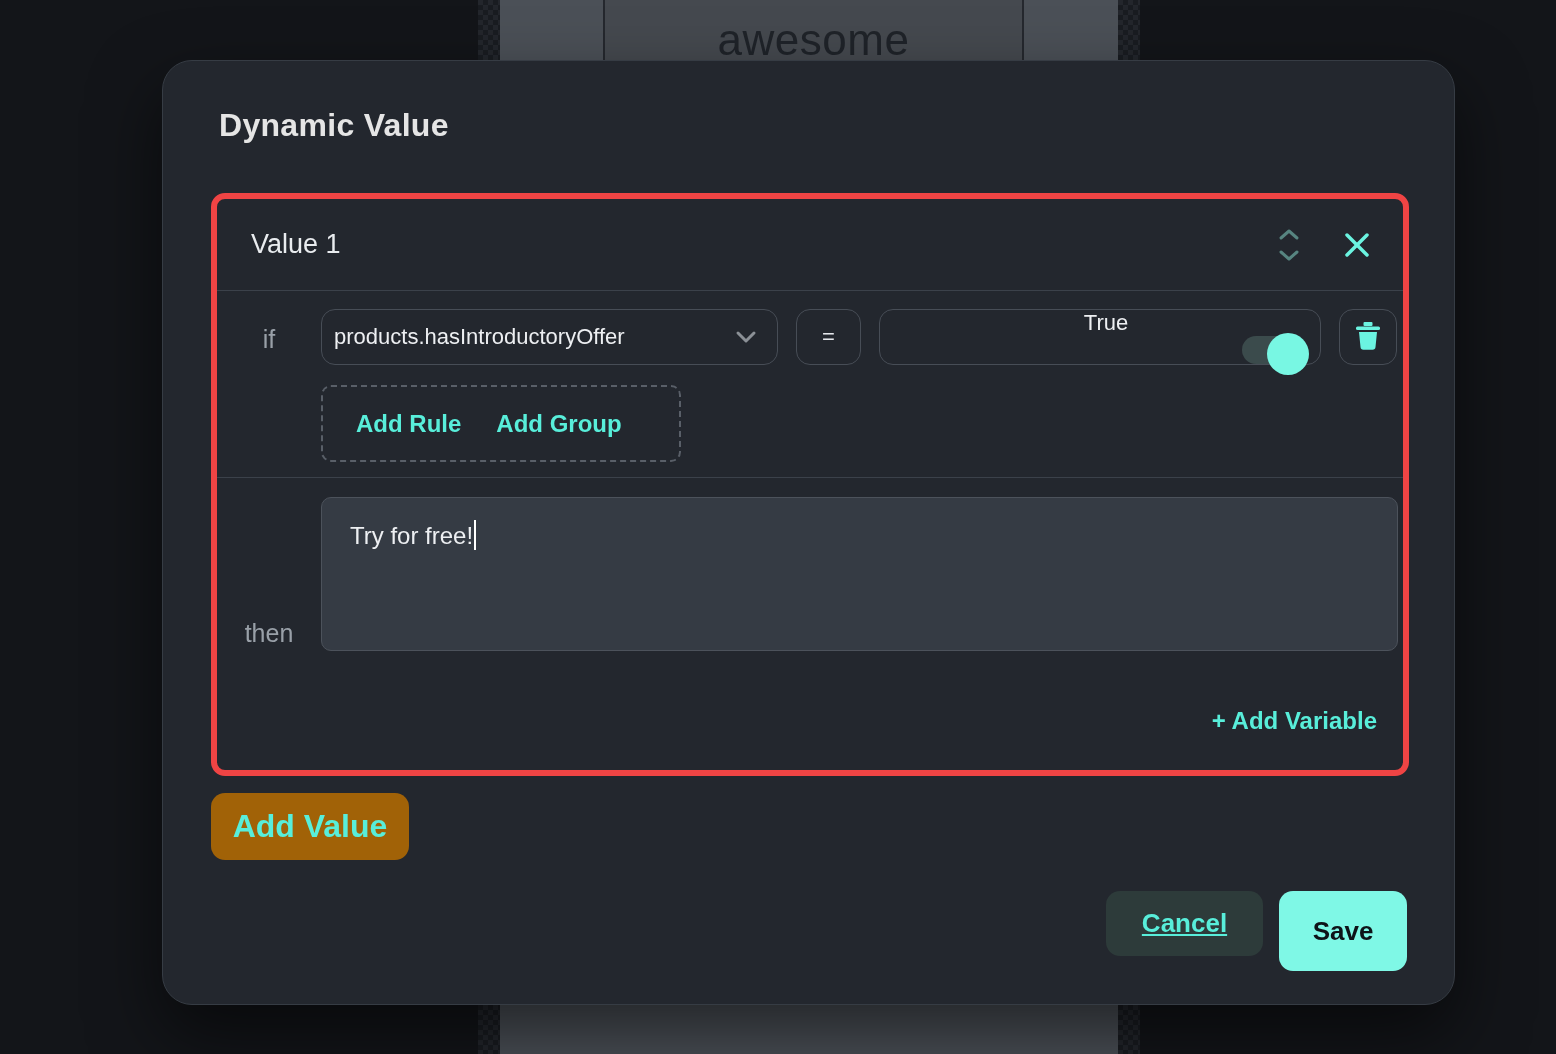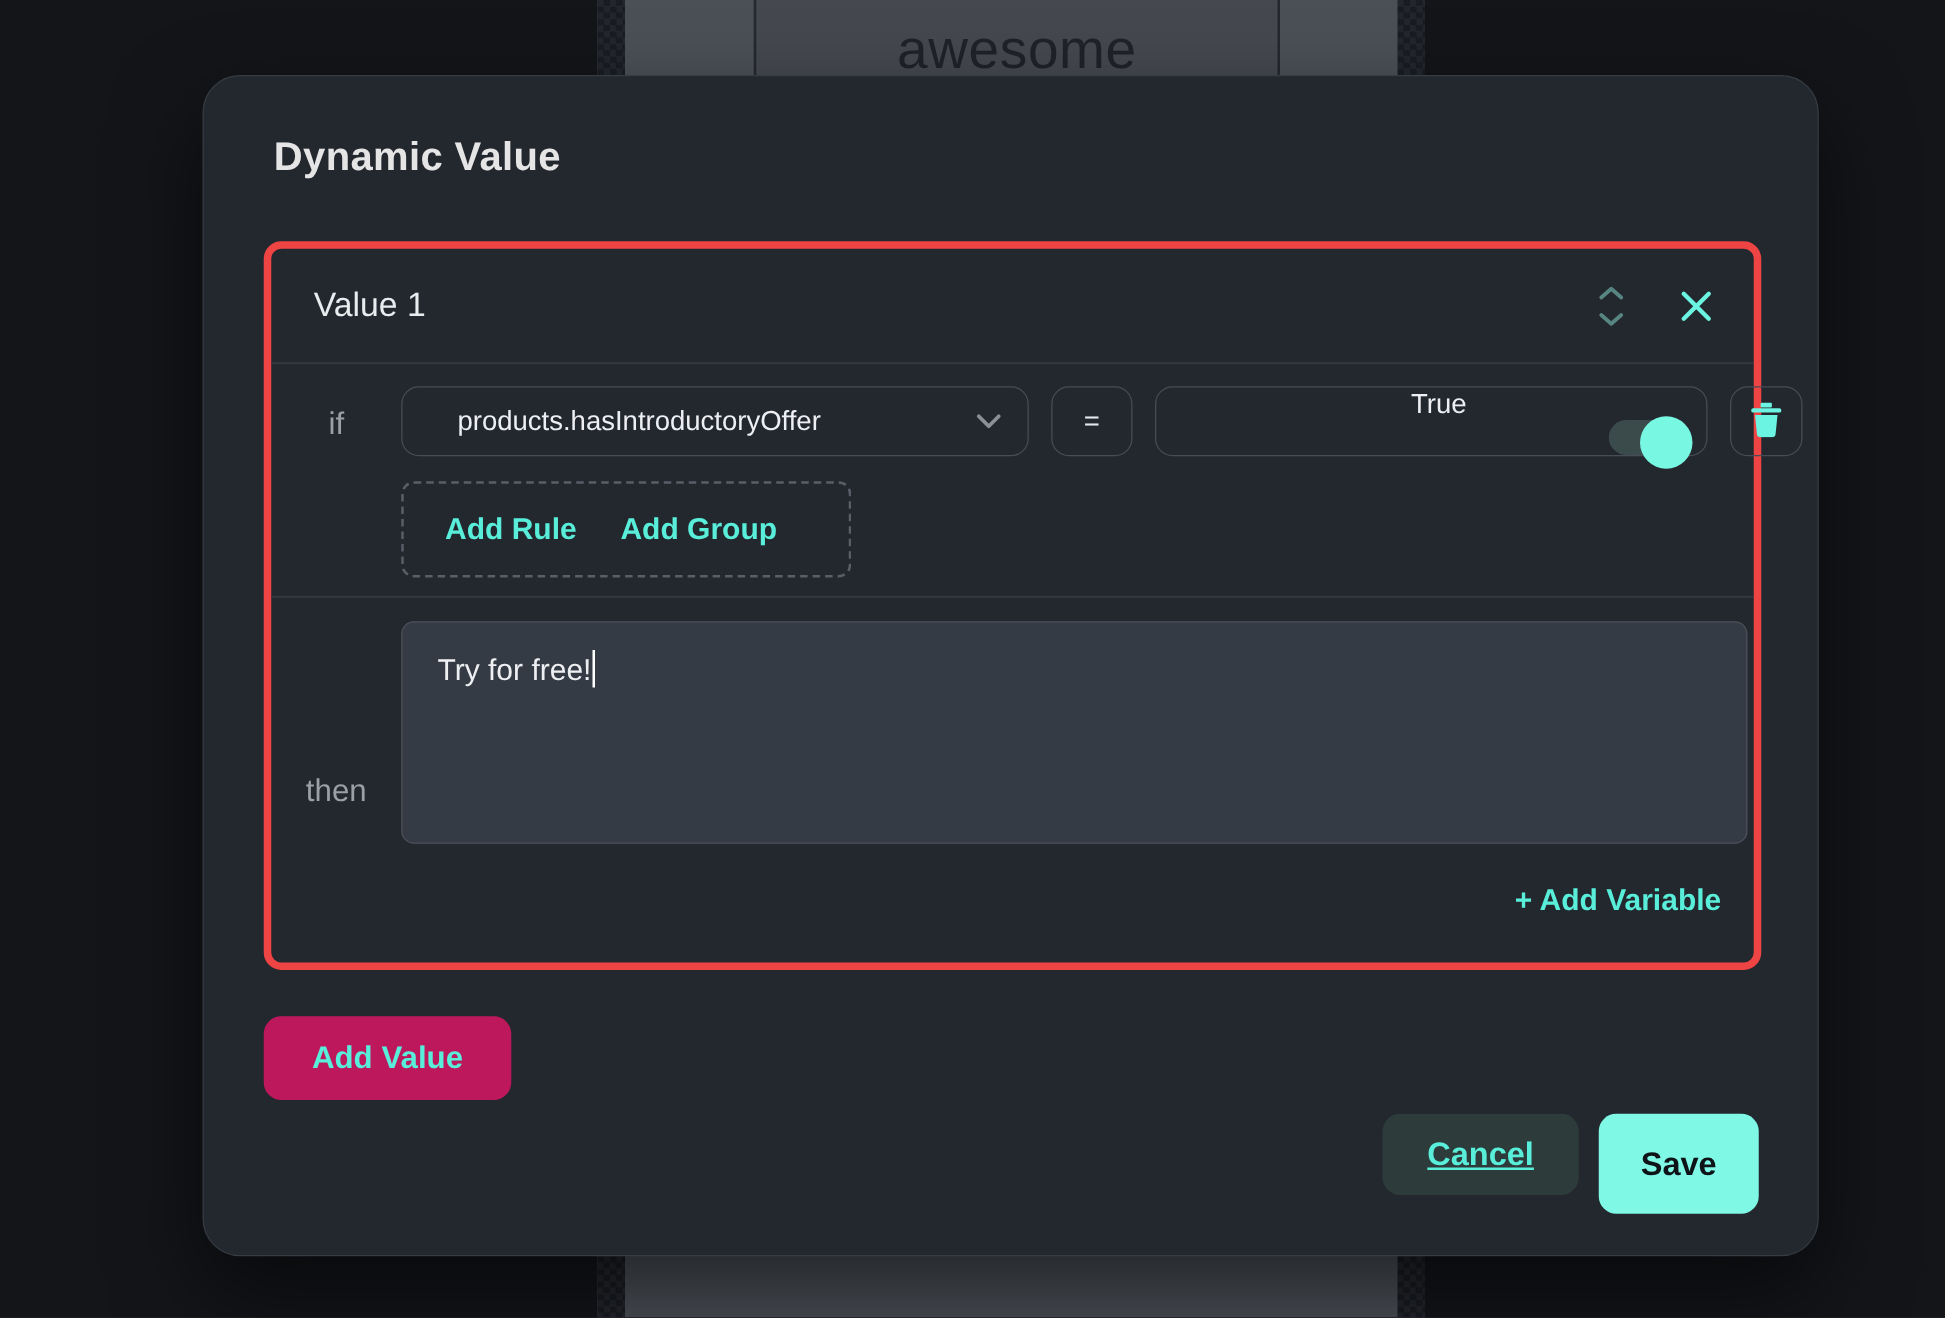--- a/index.html
+++ b/index.html
@@ -71,21 +71,21 @@
 
   .cond-row {
     position:absolute; left:104px; top:110px;
     display:flex; align-items:stretch; gap:18px; height:56px;
   }
   .field-box {
     border:1px solid #474D56; border-radius:14px; background:transparent;
     display:flex; align-items:center;
     font-size:22px; color:#EDEFF2;
   }
-  .dropdown { width:502px; padding:0 20px 0 44px; cursor:pointer;justify-content:flex-end; }
+  .dropdown { width:457px; padding:0 20px 0 12px; cursor:pointer;justify-content:flex-end; }
   .eq-box { width:65px; justify-content:center; font-size:22px; color:#E4E7EB; cursor:pointer; }
   .true-box { width:442px; padding:0 14px 0 26px; cursor:pointer;flex-direction:column; }
   .chev-down { margin-left:auto; }
 
   .toggle {
     margin-left:auto; position:relative; width:64px; height:36px;
     border-radius:18px; background:#3B4B4C; cursor:pointer; border:none;
   }
   .toggle-knob {
     position:absolute; right:-3px; top:-3px; width:42px; height:42px;
@@ -106,37 +106,37 @@
     font-size:24px; font-weight:700; color:#58EEDA;
     background:none; border:none; cursor:pointer; padding:0;
   }
 
   .section-divider {
     position:absolute; left:0; top:278px; width:100%; height:1px;
     background:#3B414A;
   }
 
   .then-area {
-    position:absolute; left:104px; top:298px; width:1077px; height:178px;
+    position:absolute; left:104px; top:298px; width:1077px; height:154px;
     background:#353B44; border:1px solid #4C525B; border-radius:10px;
     padding:22px 28px; font-size:24px; color:#EDEFF2; cursor:text;
   }
   .caret {
     display:inline-block; width:2px; height:30px; background:#FFFFFF;
     vertical-align:-6px; margin-left:1px;
   }
   .add-variable {
     position:absolute; right:26px; top:508px;
   }
 
   
   .add-value-btn {
-    position:absolute; left:48px; top:752px; width:198px; height:67px;
-    background:#be185d; border:none; border-radius:14px;
-    font-family:inherit; font-size:25px; font-weight:700; color:#58EEDA; cursor:pointer;
+    position:absolute; left:48px; top:732px; width:198px; height:67px;
+    background:#a16207; border:none; border-radius:14px;
+    font-family:inherit; font-size:32px; font-weight:700; color:#58EEDA; cursor:pointer;
   }
   .footer {
     position:absolute; right:47px; top:830px; display:flex; gap:16px;
   }
   .cancel-btn {
     width:157px; height:65px; background:#2D3B3A; border:none; border-radius:14px;
     font-family:inherit; font-size:26px; font-weight:700; color:#58EEDA; cursor:pointer;text-decoration:underline;
   }
   .save-btn {
     width:128px; height:80px; background:#7FF8E6; border:none; border-radius:14px;

